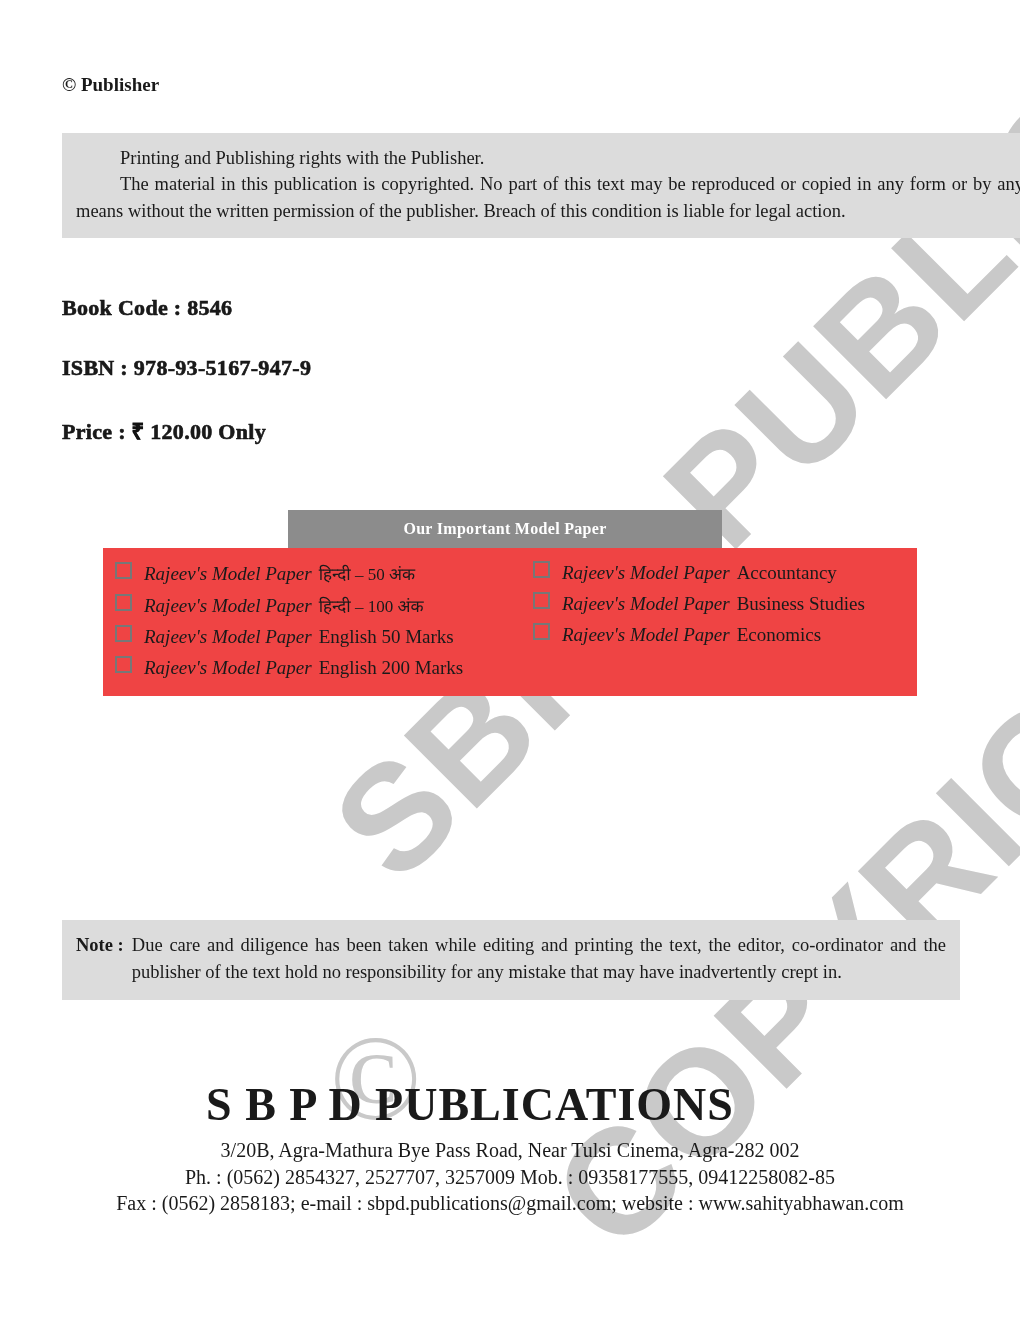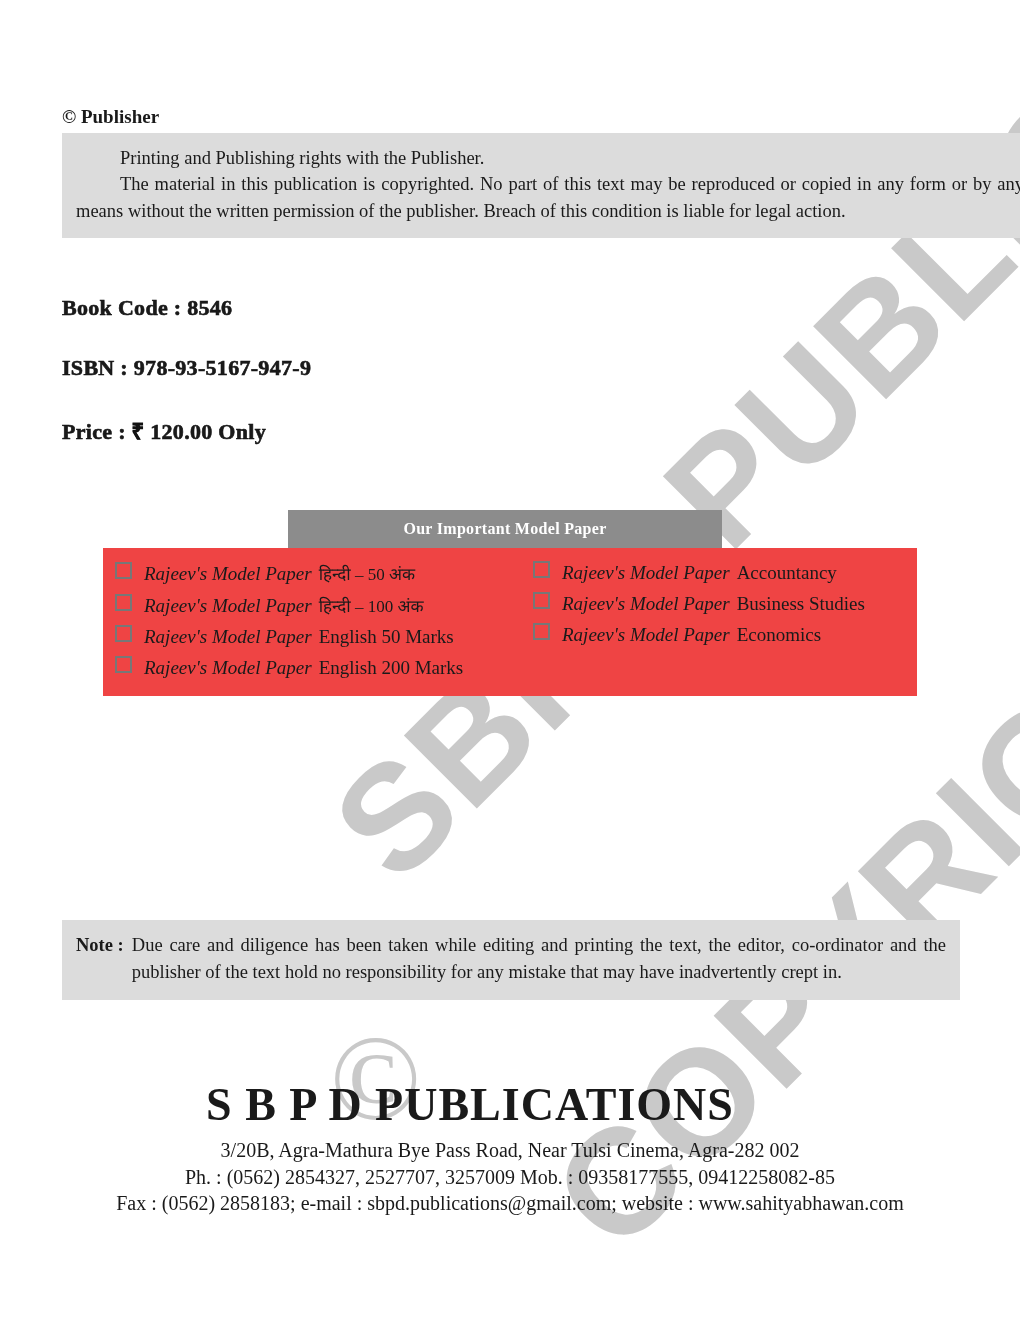--- a/index.html
+++ b/index.html
@@ -63,21 +63,20 @@
     height: 1320px;
   }
 
   .publisher-mark {
     position: absolute;
     left: 62px;
     top: 74px;
     font-size: 19px;
     font-weight: bold;
     font-family: "Liberation Serif", serif;
-    margin-top: 32px;
   }
 
   .copyright-box {
     position: absolute;
     left: 62px;
     top: 133px;
     width: 976px;
     background: #dcdcdc;
     padding: 12px 14px 14px 14px;
     box-sizing: border-box;

